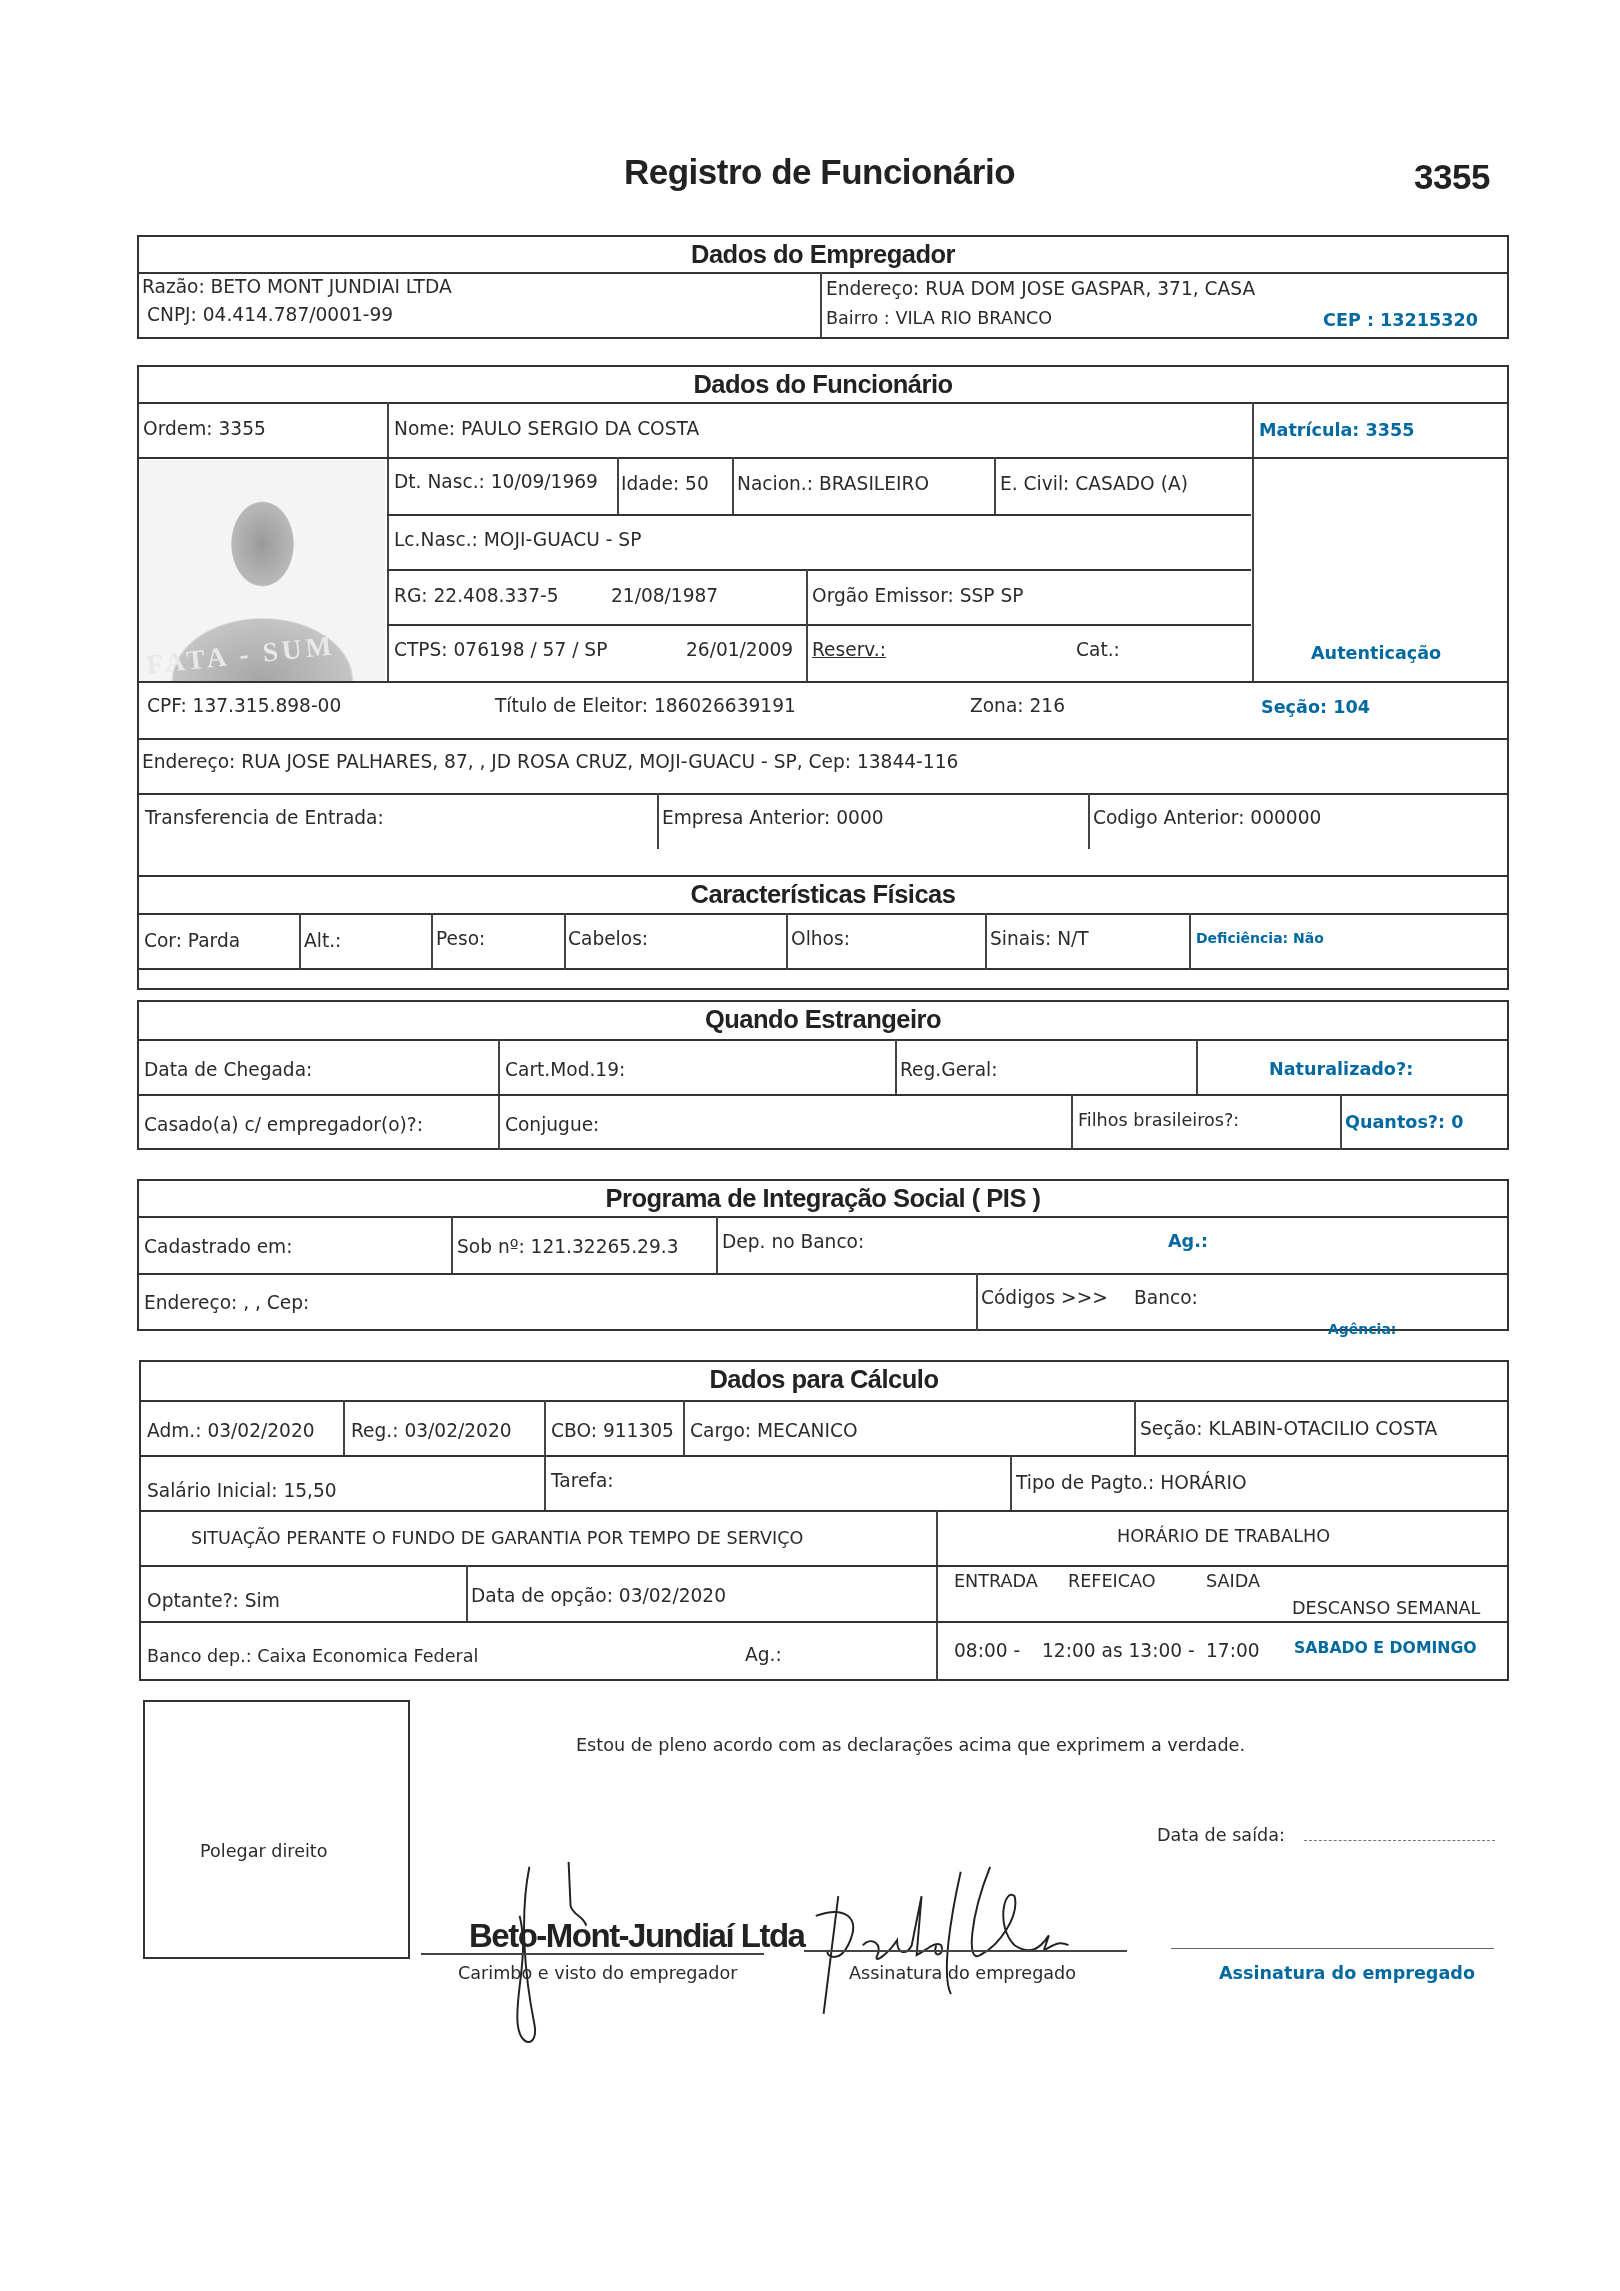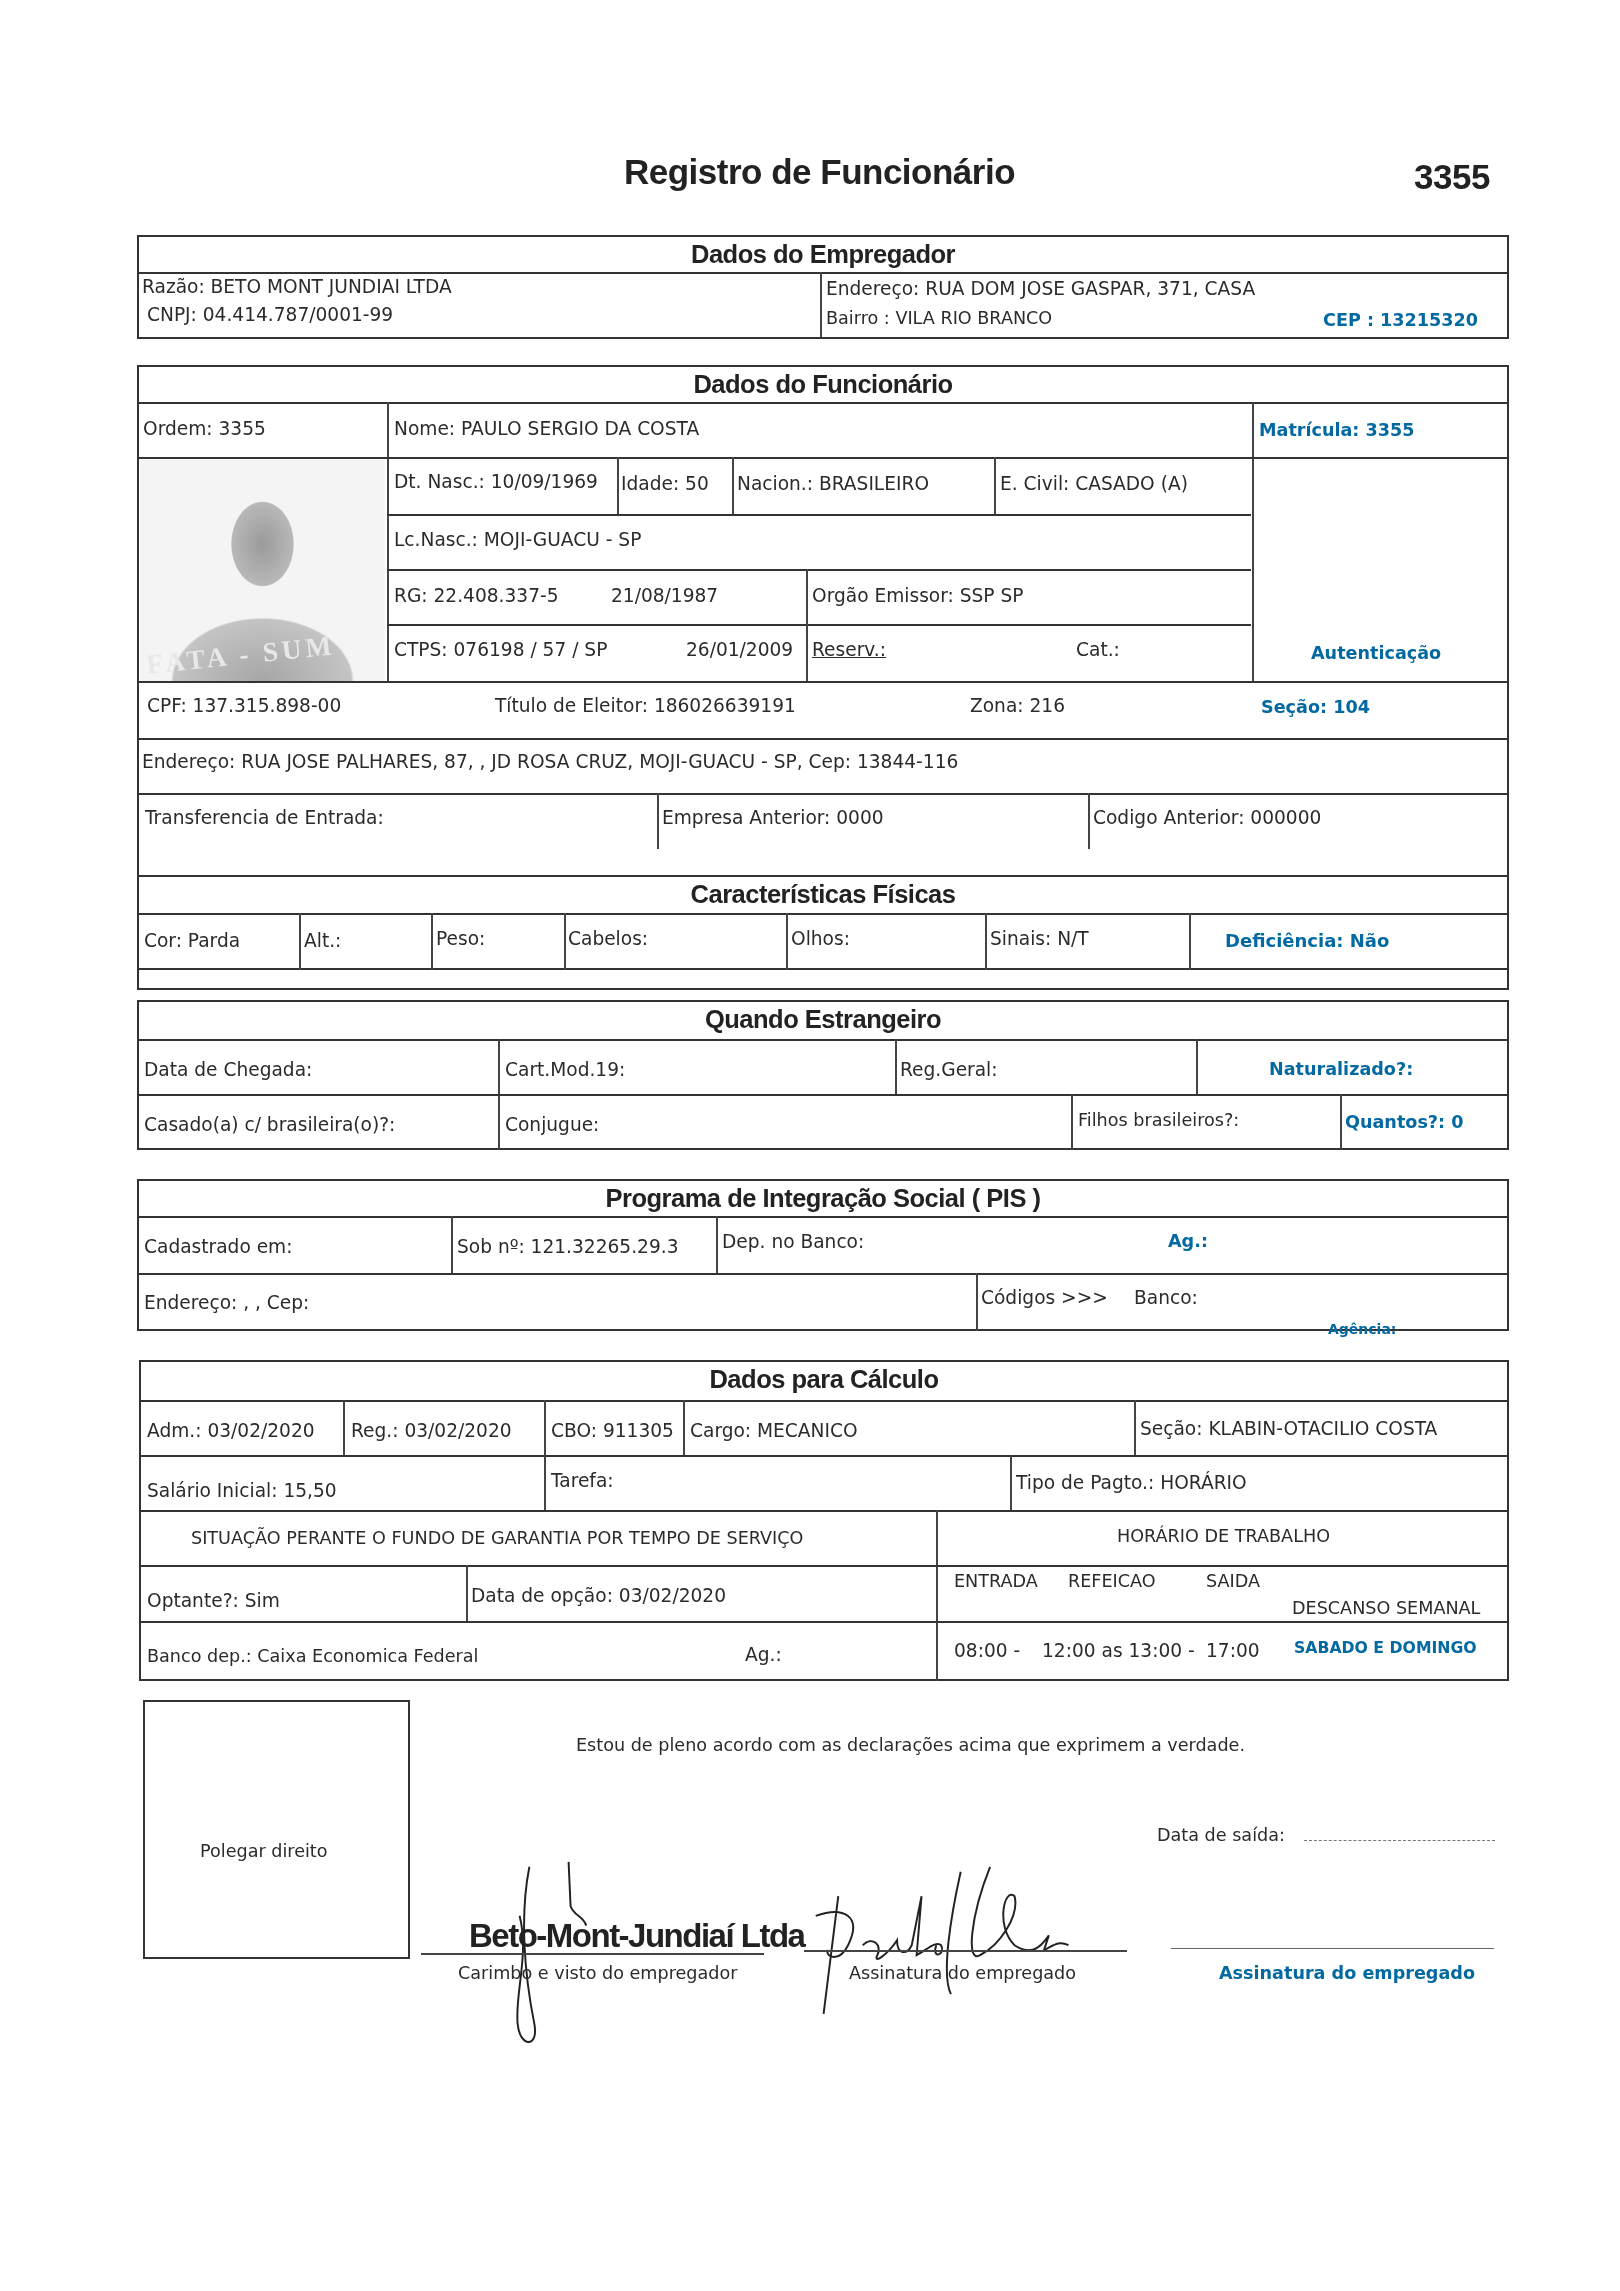--- a/index.html
+++ b/index.html
@@ -103,37 +103,37 @@
 <div class="vline" style="left:564px; top:913px; height:57px;"></div>
 <div class="vline" style="left:786px; top:913px; height:57px;"></div>
 <div class="vline" style="left:985px; top:913px; height:57px;"></div>
 <div class="vline" style="left:1189px; top:913px; height:57px;"></div>
 <div class="t" style="left:144px; top:930px;">Cor: Parda</div>
 <div class="t" style="left:304px; top:930px;">Alt.:</div>
 <div class="t" style="left:436px; top:928px;">Peso:</div>
 <div class="t" style="left:568px; top:928px;">Cabelos:</div>
 <div class="t" style="left:791px; top:928px;">Olhos:</div>
 <div class="t" style="left:990px; top:928px;">Sinais: N/T</div>
-<div class="t light" style="left:1196px; top:930px; font-size:18px;margin-left:29px;">Deficiência: Não</div>
+<div class="t light" style="left:1196px; top:930px; font-size:14px;">Deficiência: Não</div>
 
 <div class="box" style="left:137px; top:1000px; width:1372px; height:150px;">
   <div class="sec-title" style="top:2.9px;">Quando Estrangeiro</div>
 </div>
 <div class="hline" style="left:137px; top:1039px; width:1372px;"></div>
 <div class="vline" style="left:498px; top:1039px; height:111px;"></div>
 <div class="vline" style="left:895px; top:1039px; height:55px;"></div>
 <div class="vline" style="left:1196px; top:1039px; height:55px;"></div>
 <div class="hline" style="left:137px; top:1094px; width:1372px;"></div>
 <div class="vline" style="left:1071px; top:1094px; height:56px;"></div>
 <div class="vline" style="left:1340px; top:1094px; height:56px;"></div>
 <div class="t" style="left:144px; top:1059px;">Data de Chegada:</div>
 <div class="t" style="left:505px; top:1059px;">Cart.Mod.19:</div>
 <div class="t" style="left:900px; top:1059px;">Reg.Geral:</div>
 <div class="t light" style="left:1269px; top:1059px; font-size:17.6px;">Naturalizado?:</div>
-<div class="t" style="left:144px; top:1114px;">Casado(a) c/ brasileira(o)?:</div>
+<div class="t" style="left:144px; top:1114px;">Casado(a) c/ empregador(o)?:</div>
 <div class="t" style="left:505px; top:1114px;">Conjugue:</div>
 <div class="t" style="left:1078px; top:1110px; font-size:17.6px;">Filhos brasileiros?:</div>
 <div class="t light" style="left:1345px; top:1112px; font-size:17.6px;">Quantos?: 0</div>
 
 <div class="box" style="left:137px; top:1179px; width:1372px; height:152px;">
   <div class="sec-title" style="top:2.9px;">Programa de Integração Social ( PIS )</div>
 </div>
 <div class="hline" style="left:137px; top:1216px; width:1372px;"></div>
 <div class="vline" style="left:451px; top:1216px; height:57px;"></div>
 <div class="vline" style="left:716px; top:1216px; height:57px;"></div>

